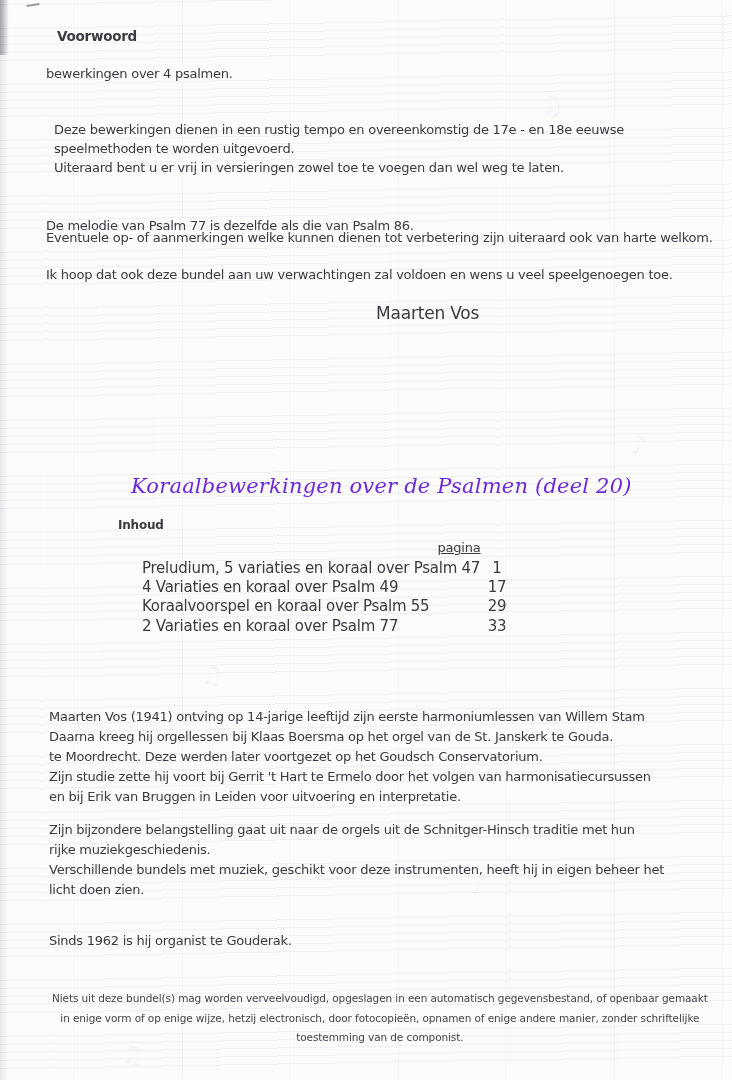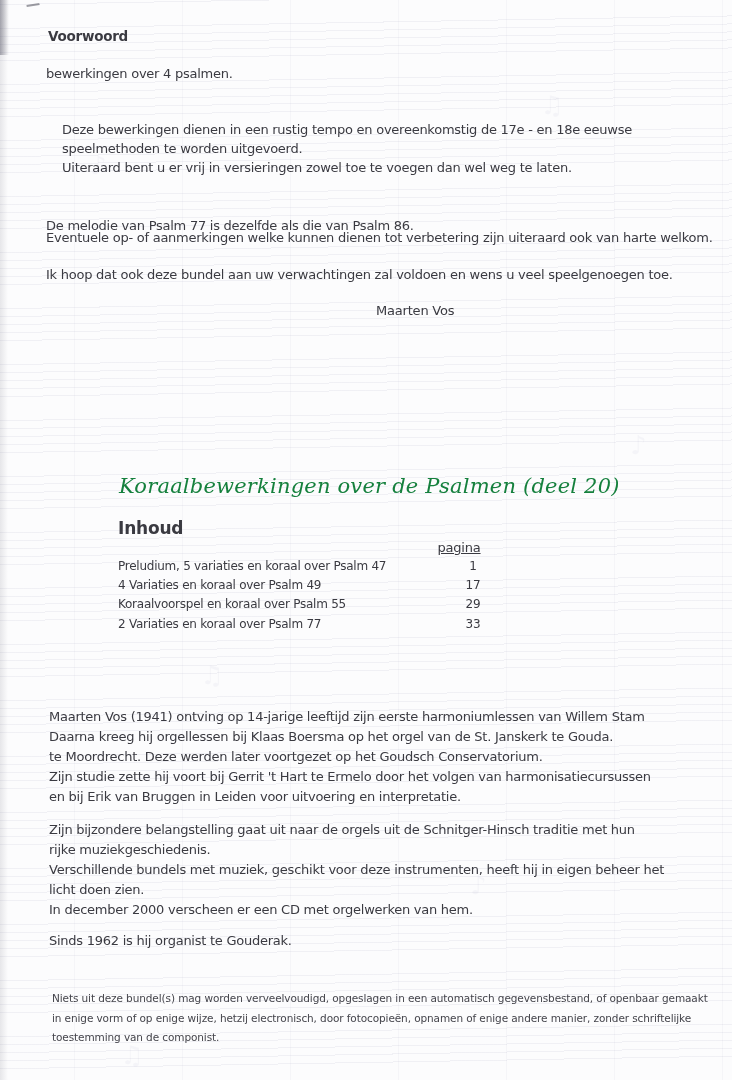--- a/index.html
+++ b/index.html
@@ -37,65 +37,65 @@
     background:linear-gradient(to right, rgba(80,80,95,0.45), rgba(80,80,95,0));
   }
   .corner-mark{
     position:absolute;left:27px;top:4px;width:13px;height:6px;
     border-top:2px solid rgba(60,60,72,0.5);
     transform:rotate(-9deg);
   }
   .txt{position:absolute;font-size:13px;line-height:19px;letter-spacing:-0.25px;}
   .txt .line{white-space:nowrap;}
   .heading{font-weight:bold;font-size:13.5px;}
-  .sig{position:absolute;font-size:13px;letter-spacing:-0.2px;}
+  .sig{position:absolute;font-size:17px;letter-spacing:-0.2px;}
   .colophon{position:absolute;font-size:13px;line-height:20px;letter-spacing:-0.2px;
     width:270px;text-align:center;}
   .book-title{
     position:absolute;
     font-family:"DejaVu Serif","Liberation Serif",serif;
-    font-style:italic;font-size:21px;color:#15803d;
-    letter-spacing:0.2px;white-space:nowrap;
+    font-style:italic;font-size:21px;color:#6d28d9;
+    letter-spacing:0.2px;white-space:nowrap;margin-left:12px;
   }
-  .toc-head{position:absolute;font-weight:bold;font-size:17px;letter-spacing:-0.2px;text-align:center;}
+  .toc-head{position:absolute;font-weight:bold;font-size:12px;letter-spacing:-0.2px;text-align:center;}
   .toc-pagina{position:absolute;width:66px;text-align:center;
     font-size:13px;text-decoration:underline;letter-spacing:-0.2px;}
-  .toc{position:absolute;font-size:12px;letter-spacing:-0.25px;}
+  .toc{position:absolute;font-size:15px;letter-spacing:-0.25px;margin-left:24px;}
   .toc-row{position:relative;height:19.2px;white-space:nowrap;}
   .toc-page{position:absolute;left:322px;top:0;width:66px;text-align:center;}
   .bio{line-height:20px;}
   .copyright{
     position:absolute;font-size:10.5px;line-height:19.5px;
     letter-spacing:-0.1px;color:#44444b;
   }
-  .copyright .line{white-space:nowrap;}
+  .copyright .line{white-space:nowrap;text-align:center;}
 </style>
 </head>
 <body>
 
 <div class="page">
 
   <div class="sheet-bg"></div>
   <span class="note-mark" style="left:90px;top:150px;">♪</span>
   <span class="note-mark" style="left:540px;top:90px;">♫</span>
   <span class="note-mark" style="left:630px;top:430px;">♪</span>
   <span class="note-mark" style="left:200px;top:660px;">♫</span>
   <span class="note-mark" style="left:470px;top:870px;">♪</span>
   <span class="note-mark" style="left:120px;top:1040px;">♫</span>
   <div class="edge-shadow"></div>
   <div class="edge-shadow-top"></div>
   <div class="corner-mark"></div>
 
-  <div class="txt heading" style="left:48px;top:27px;">Voorwoord</div>
+  <div class="txt heading" style="left:57px;top:27px;">Voorwoord</div>
 
   <div class="txt" style="left:46px;top:64px;">
     <div class="line">bewerkingen over 4 psalmen.</div>
   </div>
 
-  <div class="txt" style="left:62px;top:120px;">
+  <div class="txt" style="left:54px;top:120px;">
     <div class="line">Deze bewerkingen dienen in een rustig tempo en overeenkomstig de 17e - en 18e eeuwse</div>
     <div class="line">speelmethoden te worden uitgevoerd.</div>
     <div class="line">Uiteraard bent u er vrij in versieringen zowel toe te voegen dan wel weg te laten.</div>
   </div>
 
   <div class="txt" style="left:46px;top:192px;margin-top:24px;">
     <div class="line">De melodie van Psalm 77 is dezelfde als die van Psalm 86.</div>
   </div>
 
   <div class="txt" style="left:46px;top:228px;">
@@ -139,21 +139,20 @@
     <div class="line">te Moordrecht. Deze werden later voortgezet op het Goudsch Conservatorium.</div>
     <div class="line">Zijn studie zette hij voort bij Gerrit 't Hart te Ermelo door het volgen van harmonisatiecursussen</div>
     <div class="line">en bij Erik van Bruggen in Leiden voor uitvoering en interpretatie.</div>
   </div>
 
   <div class="txt bio" style="left:49px;top:820px;">
     <div class="line">Zijn bijzondere belangstelling gaat uit naar de orgels uit de Schnitger-Hinsch traditie met hun</div>
     <div class="line">rijke muziekgeschiedenis.</div>
     <div class="line">Verschillende bundels met muziek, geschikt voor deze instrumenten, heeft hij in eigen beheer het</div>
     <div class="line">licht doen zien.</div>
-    <div class="line">In december 2000 verscheen er een CD met orgelwerken van hem.</div>
   </div>
 
   <div class="txt bio" style="left:49px;top:931px;">
     <div class="line">Sinds 1962 is hij organist te Gouderak.</div>
   </div>
 
   <div class="copyright" style="left:52px;top:989px;">
     <div class="line">Niets uit deze bundel(s) mag worden verveelvoudigd, opgeslagen in een automatisch gegevensbestand, of openbaar gemaakt</div>
     <div class="line">in enige vorm of op enige wijze, hetzij electronisch, door fotocopieën, opnamen of enige andere manier, zonder schriftelijke</div>
     <div class="line">toestemming van de componist.</div>

